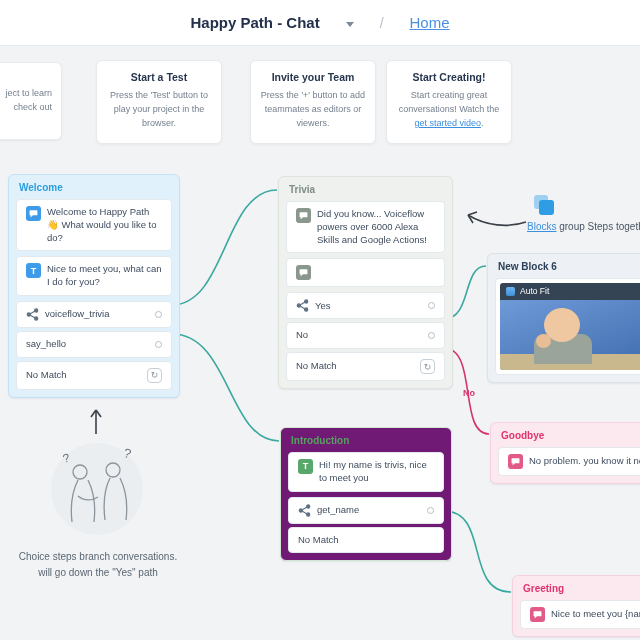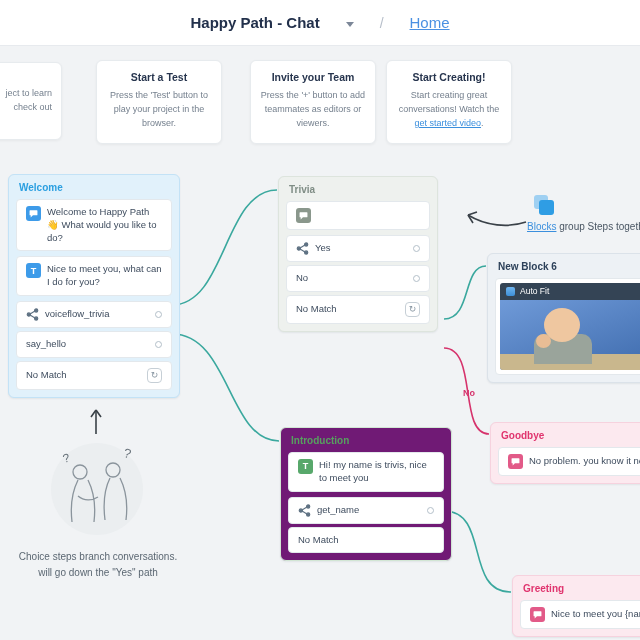--- a/index.html
+++ b/index.html
@@ -59,21 +59,21 @@
   .b-pink .block-header { color:#e0346e; }
   .b-navy { background:#edf1f5; border-color:#dbe2e9; }
   .b-navy .block-header { color:#2c4059; }
 
   .ic-blue { background:#3d9be9; }
   .ic-sage { background:#8a978c; }
   .ic-green { background:#58a86b; }
   .ic-pink { background:#e25a88; }
 
   #blk-welcome { left:8px;   top:174px; width:172px; }
-  #blk-trivia  { left:278px; top:176px; width:160px; }
+  #blk-trivia  { left:278px; top:176px; width:175px; }
   #blk-newblock{ left:487px; top:253px; width:170px; }
   #blk-goodbye { left:490px; top:422px; width:178px; }
   #blk-intro   { left:280px; top:427px; width:172px; }
   #blk-greeting{ left:512px; top:575px; width:162px; }
 
   
   .image-step { display:block; padding:4px; }
   .image-head { background:#344455; color:#fff; font-size:8.5px; display:flex; gap:5px;
     align-items:center; padding:3px 6px; border-radius:3px 3px 0 0; }
   .img-ic { width:9px; height:9px; border-radius:2px; background:linear-gradient(#6fb5ef,#3d8fd8); flex:none; }
@@ -210,20 +210,28 @@
 
   <div class="block b-trivia" id="blk-trivia">
     <div class="block-header">Trivia</div>
     <div class="block-body">
       <div class="step">
         <span class="sicon ic-sage">
           <svg width="9" height="9" viewBox="0 0 16 16">
               <path d="M2 2h12a1 1 0 0 1 1 1v7a1 1 0 0 1-1 1H7l-4 4v-4H2a1 1 0 0 1-1-1V3a1 1 0 0 1 1-1z" fill="#fff"></path>
             </svg>
         </span>
+        <span class="stext">Did you know... Voiceflow powers over 6000 Alexa Skills and Google Actions!</span>
+      </div>
+      <div class="step">
+        <span class="sicon ic-sage">
+          <svg width="9" height="9" viewBox="0 0 16 16">
+              <path d="M2 2h12a1 1 0 0 1 1 1v7a1 1 0 0 1-1 1H7l-4 4v-4H2a1 1 0 0 1-1-1V3a1 1 0 0 1 1-1z" fill="#fff"></path>
+            </svg>
+        </span>
       </div>
       <div class="choice-group">
         <div class="step single">
           <svg class="choice-ic" viewBox="0 0 16 16">
             <g stroke="#5f7283" stroke-width="1.4" fill="#5f7283">
                 <path d="M4 8 L12 3 M4 8 L12 13" fill="none"></path>
                 <circle cx="3.5" cy="8" r="2"></circle>
                 <circle cx="12.5" cy="3" r="2"></circle>
                 <circle cx="12.5" cy="13" r="2"></circle>
               </g>

